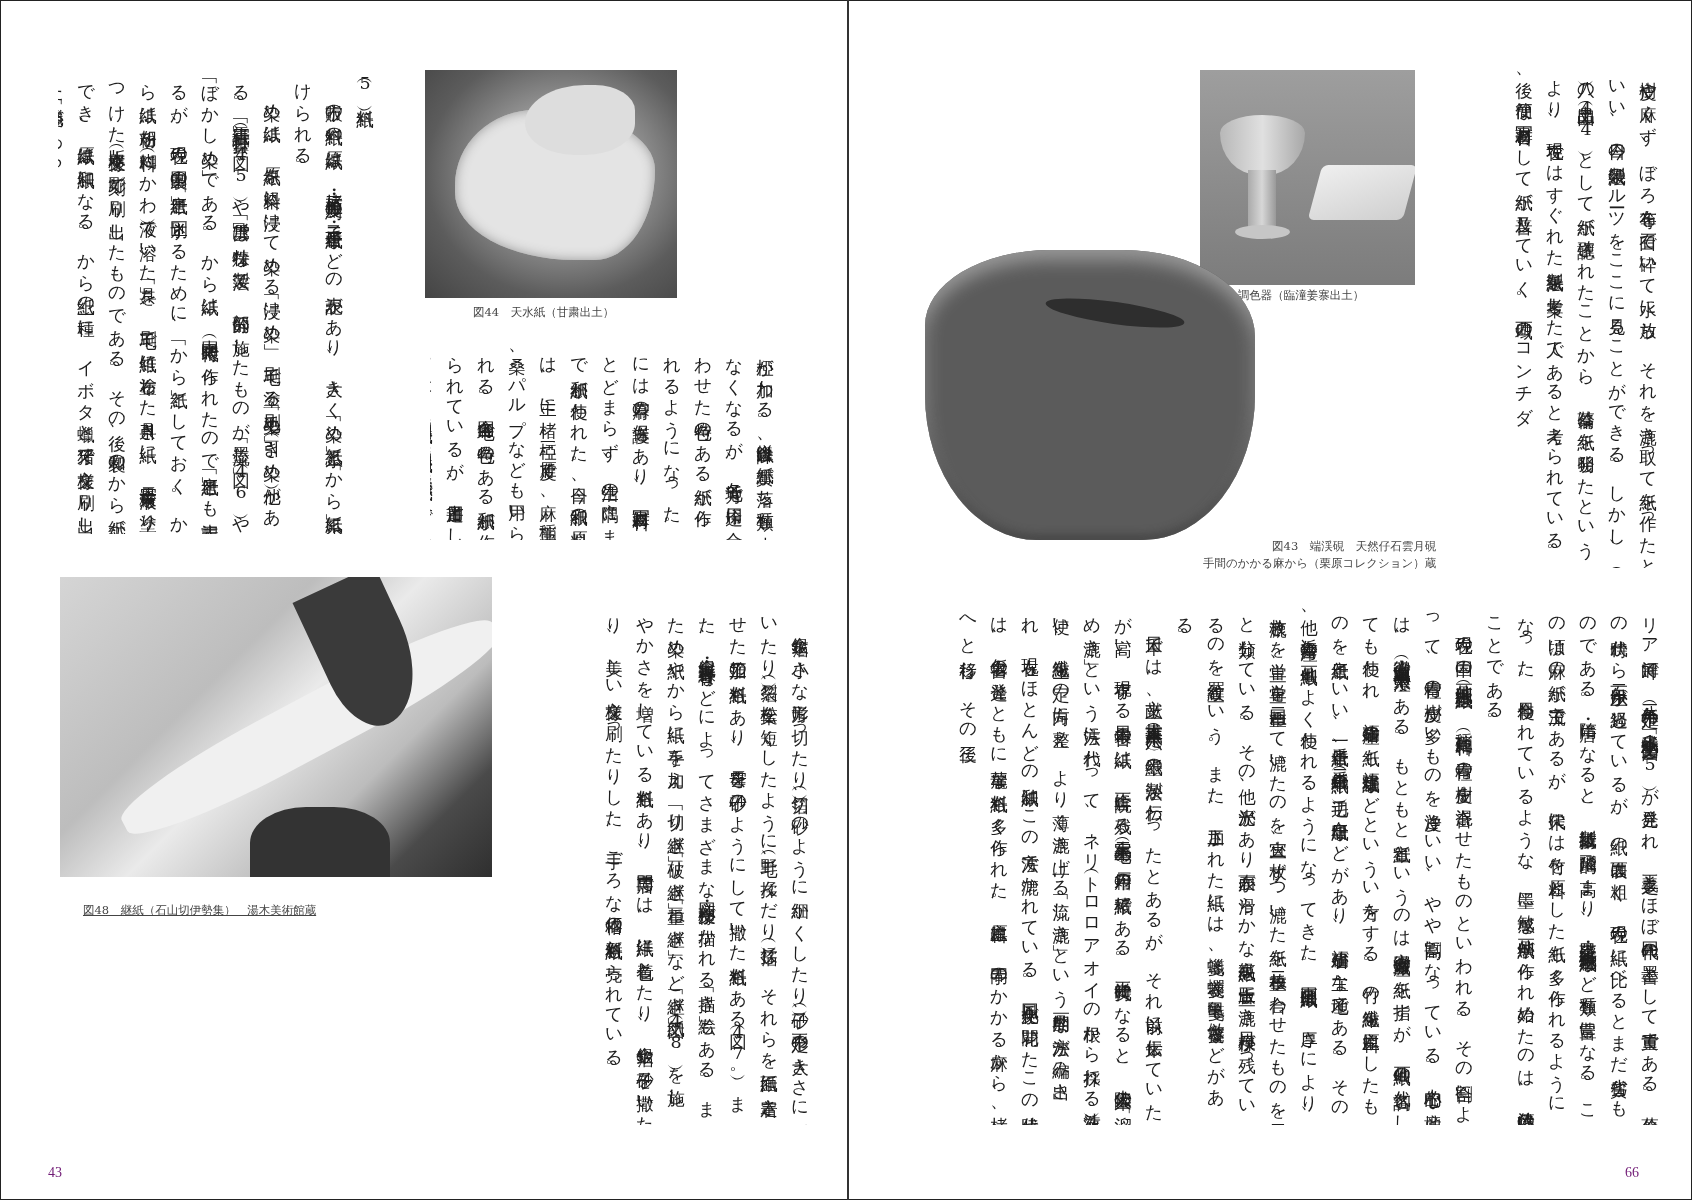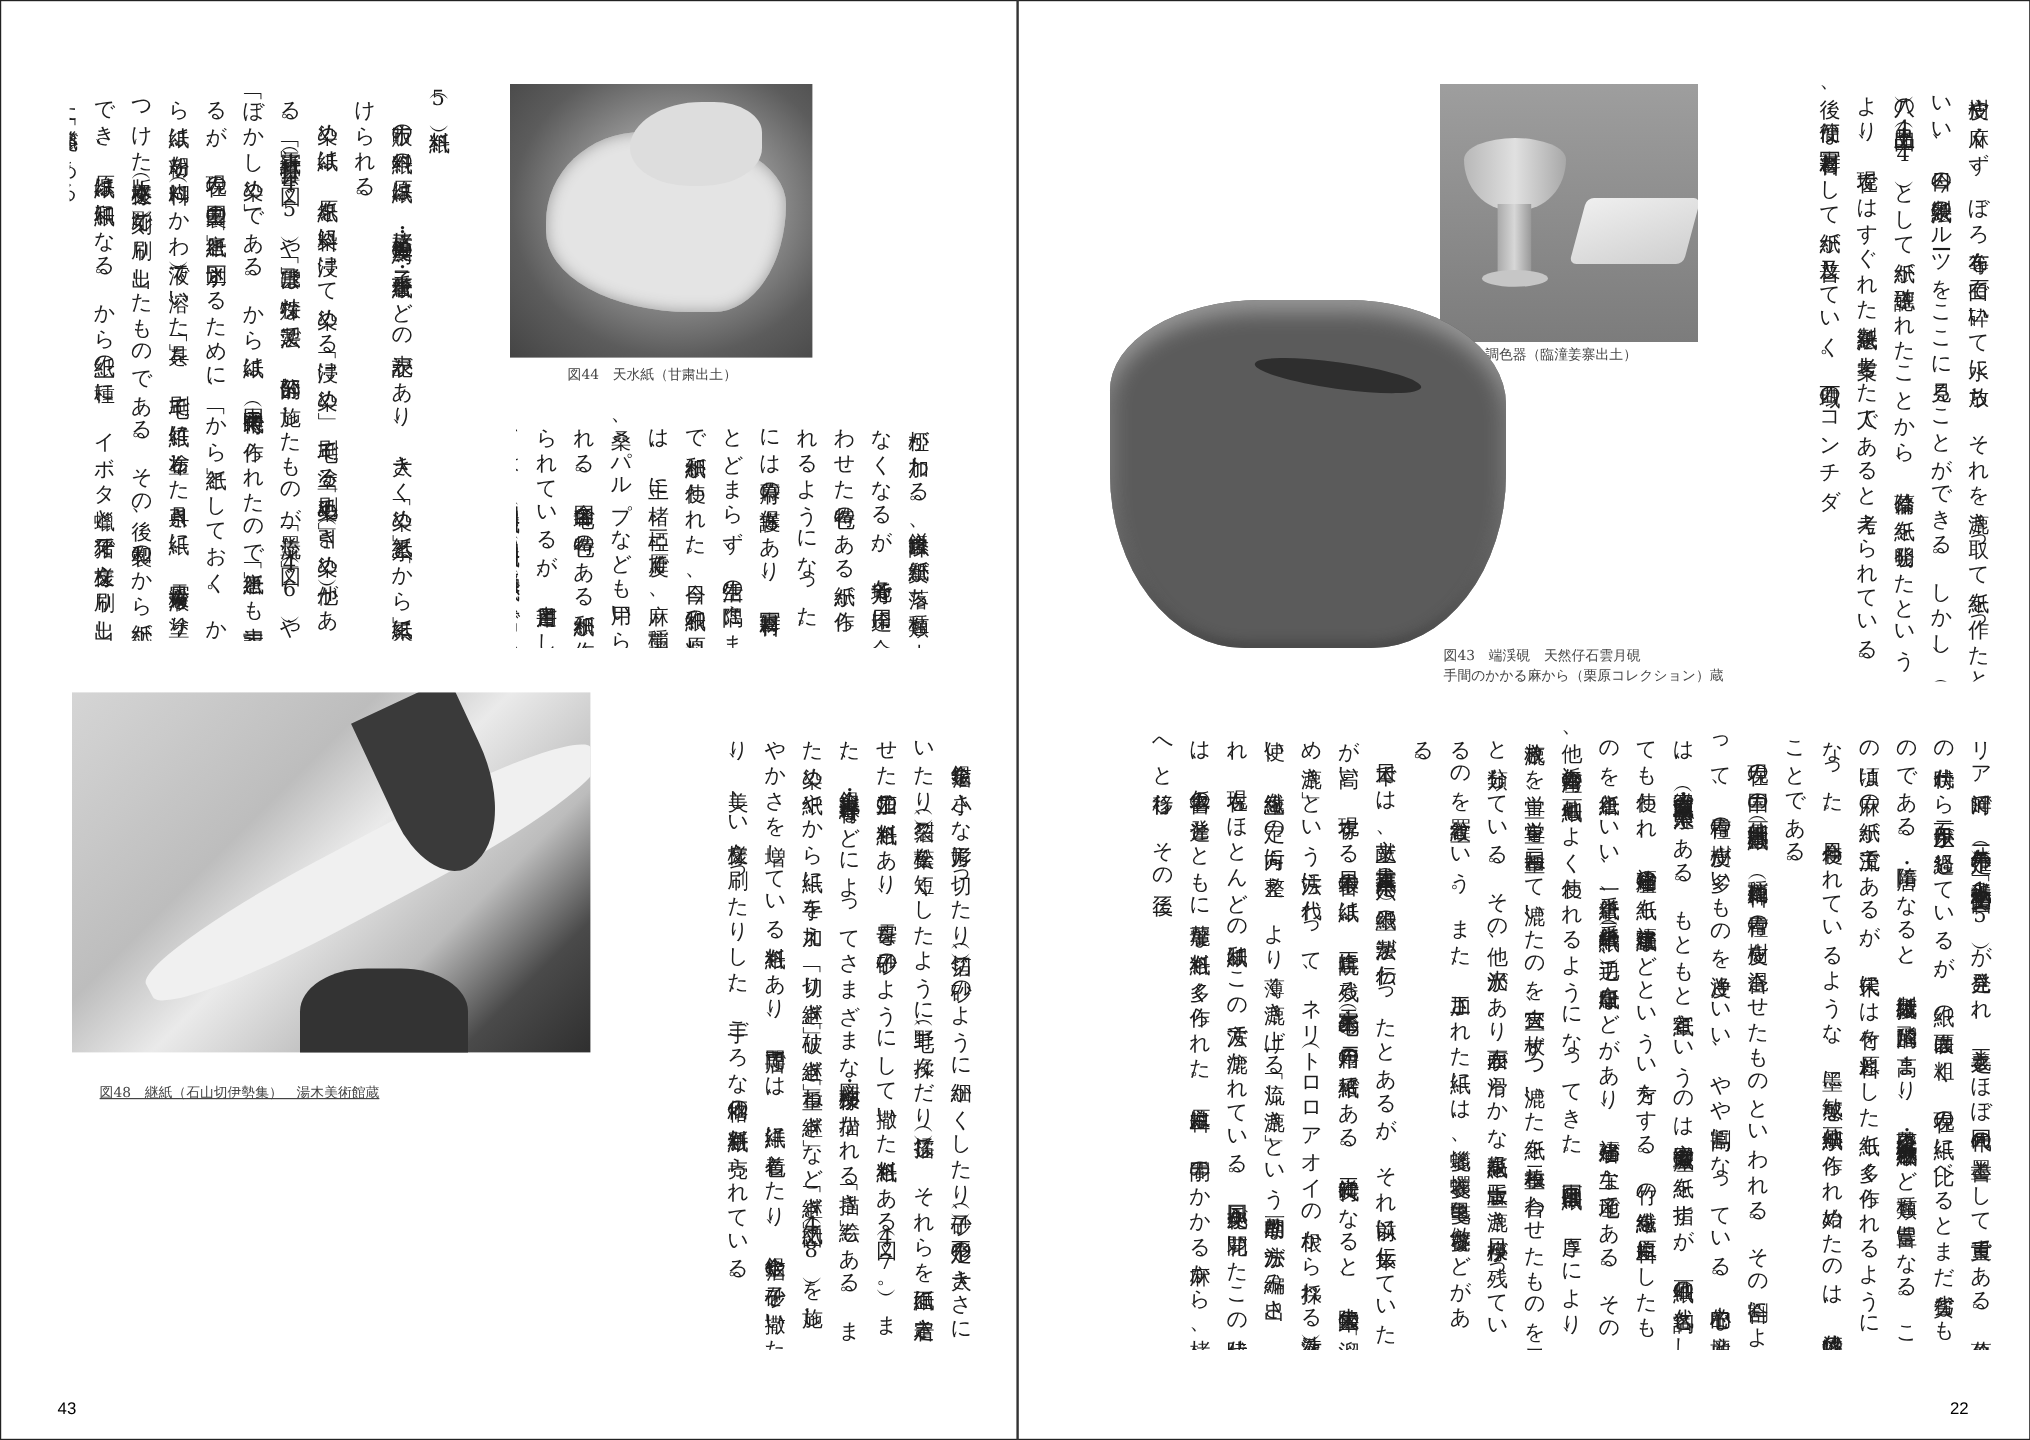--- a/index.html
+++ b/index.html
@@ -6,21 +6,21 @@
   body { width:1692px; height:1200px; position:relative; overflow:hidden;
          font-family:"DejaVu Serif","Liberation Serif",serif; color:#222; }
   .frame { position:absolute; left:0; top:0; width:1690px; height:1198px; border:1px solid #222; }
   .fold { position:absolute; left:847px; top:0; width:2px; height:1200px; background:#333; }
   .vtext { position:absolute; writing-mode:vertical-rl; text-orientation:upright;
            font-size:17.5px; line-height:31px; letter-spacing:1.2px; color:#1e1e1e; overflow:hidden; }
   .vtext p { margin:0; }
   .vtext .indent { text-indent:1em; }
   .heading { margin:0; font-weight:normal; }
   .caption { position:absolute; font-size:11.5px; color:#444; white-space:nowrap; line-height:17px; }
-  .pagenum { position:absolute; font-size:14px; color:#000000; font-family:Liberation Sans, sans-serif; }
+  .pagenum { position:absolute; font-size:14px; color:#701a75; font-family:Liberation Serif, serif; }
   .photo { position:absolute; overflow:hidden; }
   
   .fig44 { left:425px; top:70px; width:252px; height:228px;
            background: radial-gradient(ellipse at 55% 45%, #c9c9c9 0%, #9a9a9a 35%, #5c5c5c 70%, #444 100%); }
   .fig44 .paper { position:absolute; left:30px; top:40px; width:200px; height:150px;
            background:#e4e4e4; border-radius:40% 55% 30% 60% / 50% 40% 60% 45%;
            box-shadow: inset 0 0 12px #999; }
   .fig44 .paper2 { position:absolute; left:100px; top:15px; width:110px; height:70px;
            background:#ddd; border-radius:60% 40% 50% 50%; }
   
@@ -96,25 +96,25 @@
   </div>
   <div class="caption" style="left:1200px; top:287px;">図42　調色器（臨潼姜寨出土）</div>
 
   <div class="vtext" style="left:1438px; top:68px; width:225px; height:500px;">
     <p>樹皮や麻くず、ぼろ布等を石臼で砕いて水に放ち、それを漉き取って紙を作ったといい、今日の製紙法のルーツをここに見ることができる。しかし、前漢時代（前二〇二〜八）の出土品（図44）として紙が確認されたことから、蔡倫は紙を発明したというより、現在ではすぐれた製紙法を考案した人であると考えられている。以後、簡便な書写材料として紙が普及していく。西域のコンチダ</p>
   </div>
 
   <div class="photo fig43">
     <div class="pond"></div>
   </div>
-  <div class="caption" style="left:1203px; top:538px;">
+  <div class="caption" style="left:1203px; top:538px;text-align:right;">
     <div>図43　端渓硯　天然仔石雲月硯</div>
     <div>手間のかかる麻から（栗原コレクション）蔵</div>
   </div>
 
   <div class="vtext" style="left:925px; top:605px; width:740px; height:520px;">
     <p>リア河畔で、三二八年（推定）の残紙「李柏文書」（図15）が発見され、王羲之とほぼ同年代の墨書として貴重である。蔡倫の時代から二百年以上が経過しているが、紙の表面は粗く、現在の紙に比べるとまだ劣質なものである。隋・唐になると、製紙技術は飛躍的に高まり、茶毘紙・縦簾紙・色麻紙など種類も豊富になる。この頃は麻の紙が主流であるが、宋代には竹を原料とした紙も多く作られるようになった。今日使われているような、墨に敏感な画仙紙が作られ始めたのは、清代以降のことである。</p>
     <p class="indent">現在の中国の画仙紙（画宣紙）は、稲藁（棉料）に青檀の樹皮を混合させたものといわれる。その割合によって、青檀の樹皮が多いものを浄皮といい、やや割高になっている。中心的な産地は、安徽省（宣城・寧国・太平・涇県）である。もともと宣紙というのは安徽省宣城産の紙を指すが、画仙紙の代名詞としても使われ、福建省産の紙も福建宣紙などというい方をする。竹の繊維を主原料にしたものを唐紙といい、一番唐紙、二番唐紙（半紙の毛辺）、白唐紙などがあり、福建省が主な産地である。その他、近年台湾産の画仙紙もよく使われるようになってきた。中国画仙紙は、厚さにより、一枚漉きを単宣、単宣を二回重ねて漉いたのを夾宣、一枚ずつ漉いた紙を二枚重ね合わせたものを二層夾宣と分類している。その他、光沢があり表面が滑らかな高級紙を玉版宣、漉き目模様が残っているのを羅紋宣という。また、加工された紙には、蠟箋、蟬衣箋、亀甲箋、倣古箋などがある。</p>
     <p class="indent">日本では、文献上、推古天皇十八年（六一〇）に紙墨の製法が伝わったとあるが、それ以前に伝来していた可能性が高い。現存する日本最古の紙は、正倉院に残る大宝二年（七〇二）の戸籍用の楮紙である。平安時代になると、大陸伝来の「溜め漉き」という方法に代わって、ネリ（トロロアオイの根から採れる汁液）を使い、繊維を一定の方向に整え、より薄く漉き上げる「流し漉き」という画期的な方法が編み出され、現在もほとんどの和紙はこの方法で漉かれている。国風文化が花開いたこの時代は、仮名書の発達とともに華麗な料紙も多く作られた。主原料は、手間のかかる麻から、楮、雁皮へと移行し、その後三</p>
   </div>
 
-  <div class="pagenum" style="left:1625px; top:1165px;">22</div>
+  <div class="pagenum" style="left:1625px; top:1165px;">66</div>
 </div>
 
 </body></html>

